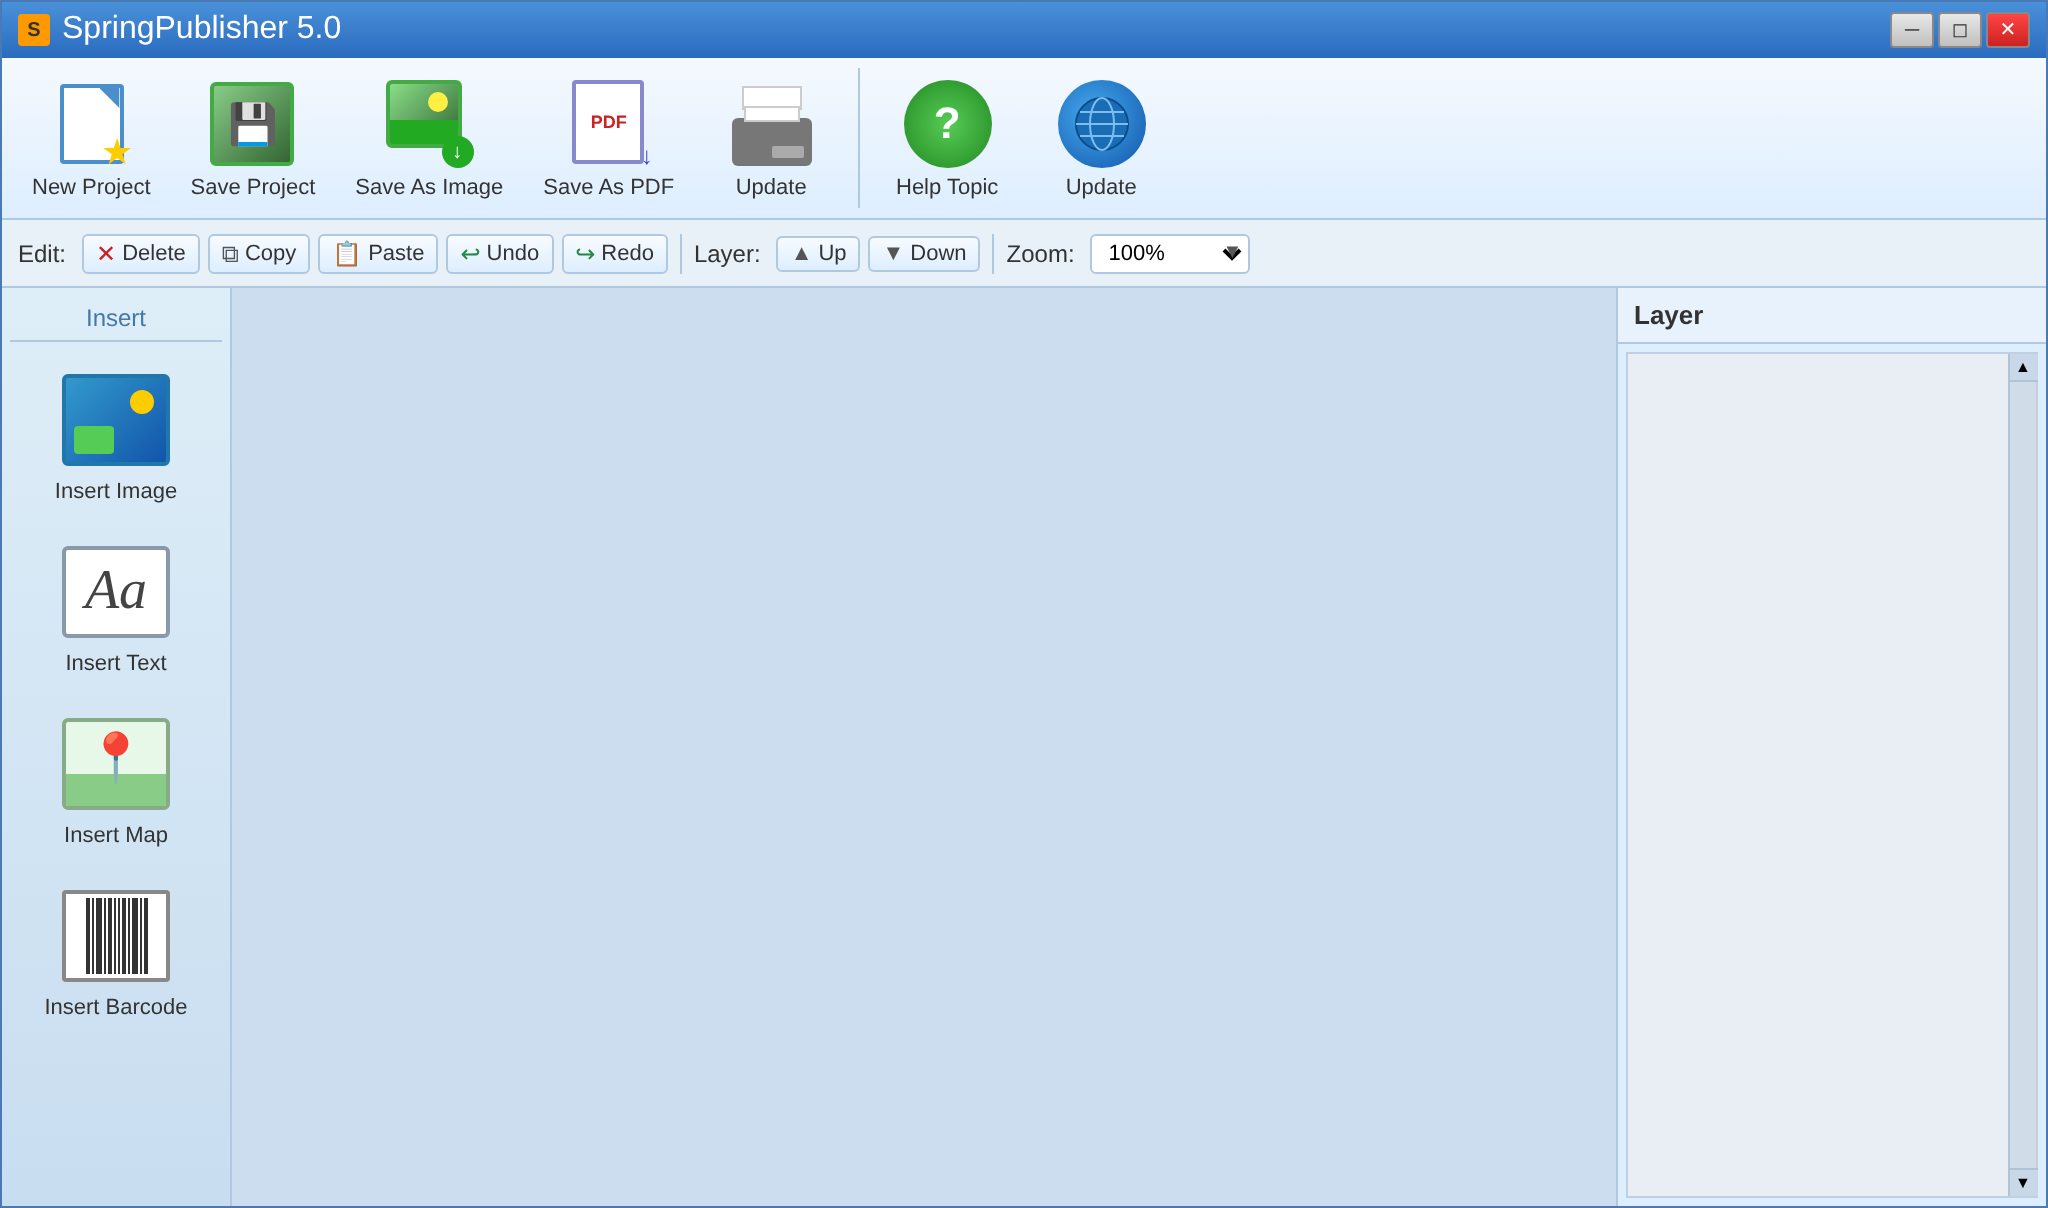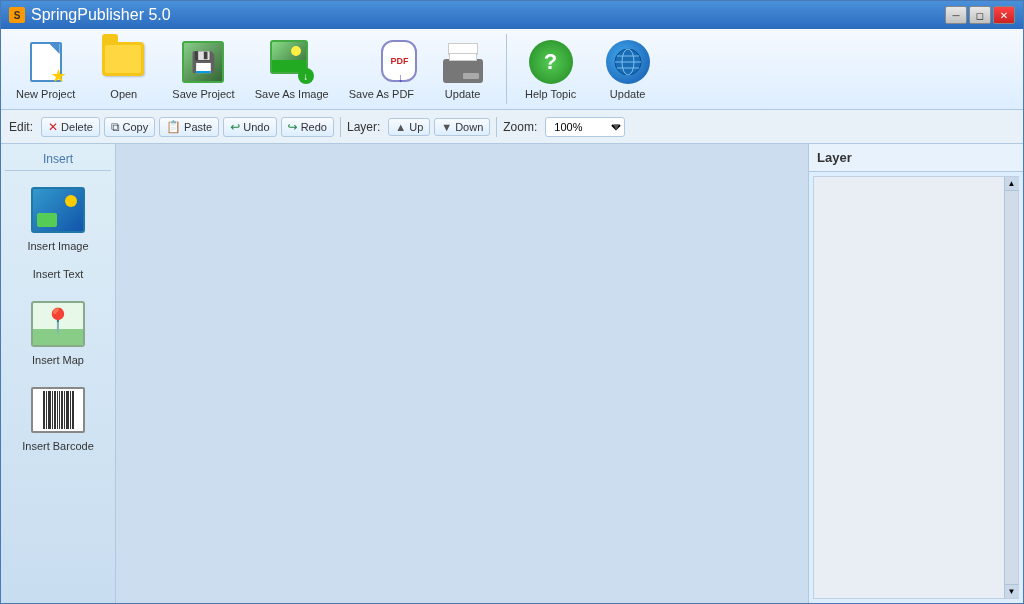--- a/index.html
+++ b/index.html
@@ -107,30 +107,20 @@
     <div class="toolbar-btn">
       <div class="toolbar-btn-icon">
         <div class="icon-new-project">
           <div class="page"></div>
           <div class="star">★</div>
         </div>
       </div>
       <span class="toolbar-btn-label">New Project</span>
     </div>
 
-    <div class="toolbar-btn">
-      <div class="toolbar-btn-icon">
-        <div style="position:relative; width:44px; height:40px;">
-          <div class="icon-folder">
-              <div class="icon-folder-inner"></div>
-            </div>
-        </div>
-      </div>
-      <span class="toolbar-btn-label">Open</span>
-    </div>
 
     <div class="toolbar-btn">
       <div class="toolbar-btn-icon">
         <div style="width:42px;height:42px;background:linear-gradient(135deg,#88cc88,#336633);border:2px solid #44aa44;border-radius:3px;display:flex;align-items:center;justify-content:center;position:relative;overflow:hidden;">
           <span style="color:#fff;font-size:20px;">💾</span>
         </div>
       </div>
       <span class="toolbar-btn-label">Save Project</span>
     </div>
 
@@ -143,21 +133,21 @@
           </div>
           <div style="position:absolute;bottom:0;right:0;width:16px;height:16px;background:#22aa22;border-radius:50%;display:flex;align-items:center;justify-content:center;color:white;font-size:10px;font-weight:bold;">↓</div>
         </div>
       </div>
       <span class="toolbar-btn-label">Save As Image</span>
     </div>
 
     <div class="toolbar-btn">
       <div class="toolbar-btn-icon">
         <div style="width:44px;height:44px;position:relative;">
-          <div style="width:36px;height:42px;background:white;border:2px solid #8888cc;border-radius:12px;position:absolute;top:0;left:22px;display:flex;align-items:center;justify-content:center;">
+          <div style="width:36px;height:42px;background:white;border:2px solid #8888cc;border-radius:2px;position:absolute;top:0;left:4px;display:flex;align-items:center;justify-content:center;">
             <span style="font-size:9px;font-weight:bold;color:#cc2222;">PDF</span>
           </div>
           <div style="position:absolute;bottom:-1px;right:0;color:#4444cc;font-size:12px;font-weight:bold;">↓</div>
         </div>
       </div>
       <span class="toolbar-btn-label">Save As PDF</span>
     </div>
 
     <div class="toolbar-btn">
       <div class="toolbar-btn-icon">
@@ -248,20 +238,23 @@
       <div class="sidebar-section-label">Insert</div>
 
       <div class="sidebar-btn">
         <div class="sidebar-icon">
           <div class="img-icon"></div>
         </div>
         <span class="sidebar-label">Insert Image</span>
       </div>
 
       <div class="sidebar-btn">
+        <div class="sidebar-icon">
+          <div class="text-icon">Aa</div>
+        </div>
         <span class="sidebar-label">Insert Text</span>
       </div>
 
 
       <div class="sidebar-btn">
         <div class="sidebar-icon">
           <div class="map-icon">
             <span class="map-pin">📍</span>
           </div>
         </div>

